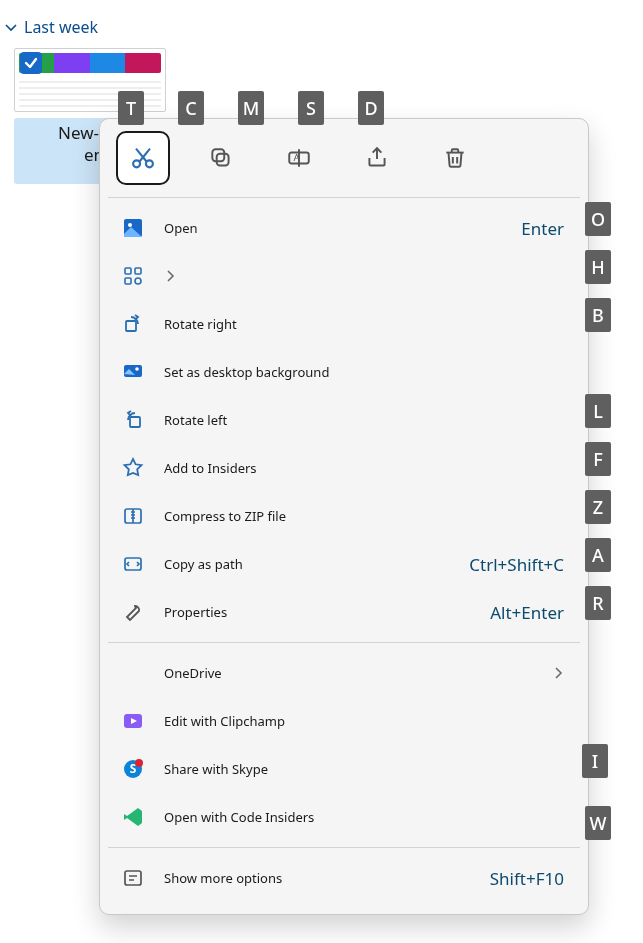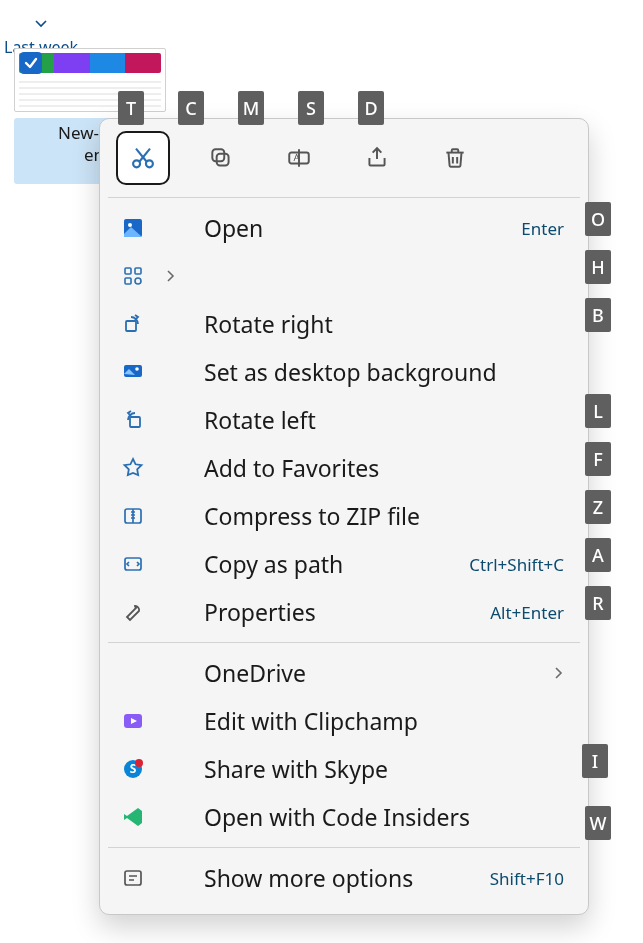--- a/index.html
+++ b/index.html
@@ -13,21 +13,20 @@
     color: #1a1a1a;
     font-size: 17px;
   }
   .group-header {
     position: absolute;
     top: 16px; left: 4px;
     display: flex; align-items: center; gap: 6px;
     color: #0a4d8c;
     font-size: 16px;
     cursor: pointer;
-    flex-direction: column;
   }
   .chevron-down {
     width: 14px; height: 14px;
     display: inline-flex; align-items: center; justify-content: center;
   }
   .thumb-tile {
     position: absolute;
     top: 48px; left: 14px;
     width: 160px;
   }
@@ -110,23 +109,22 @@
     cursor: pointer;
   }
   .ctx-icon {
     width: 26px; height: 26px;
     display: flex; align-items: center; justify-content: center;
     flex-shrink: 0;
   }
   .ctx-spacer { width: 26px; height: 26px; flex-shrink:0; }
   .ctx-label {
     flex: 1;
-    font-size: 23px;
+    font-size: 13px;
     color: #1a1a1a;
-    margin-left: 40px;
   }
   .ctx-shortcut {
     font-size: 17px;
     color: #0c4a6e;
     padding-right: 4px;
   }
   .ctx-submenu-caret {
     color: #6b6b6b;
     padding-right: 4px;
   }
@@ -319,21 +317,21 @@
       </span>
       <span class="ctx-label">Rotate left</span>
     </div>
 
     <div class="ctx-item">
       <span class="ctx-icon">
         <svg width="24" height="24" viewBox="0 0 24 24">
             <path d="M12 3l2.6 5.3 5.9.9-4.3 4.1 1 5.8L12 16.9 6.8 19.1l1-5.8L3.5 9.2l5.9-.9L12 3z" fill="none" stroke="#2b6fb3" stroke-width="1.8"></path>
           </svg>
       </span>
-      <span class="ctx-label">Add to Favorites</span>
+      <span class="ctx-label">Add to Insiders</span>
     </div>
 
     <div class="ctx-item">
       <span class="ctx-icon">
         <svg width="24" height="24" viewBox="0 0 24 24">
             <g fill="none" stroke="#2b6fb3" stroke-width="1.7">
               <rect x="4" y="5" width="16" height="14" rx="2"></rect>
               <path d="M12 5v14"></path>
               <path d="M10 8h4M10 11h4M10 14h4"></path>
             </g>

